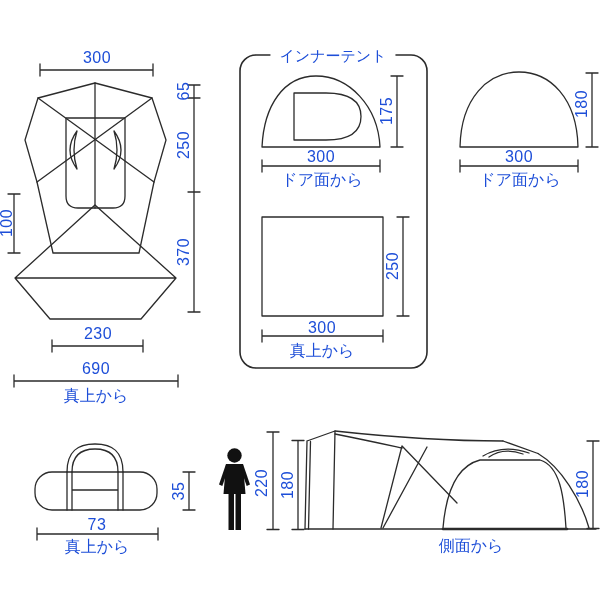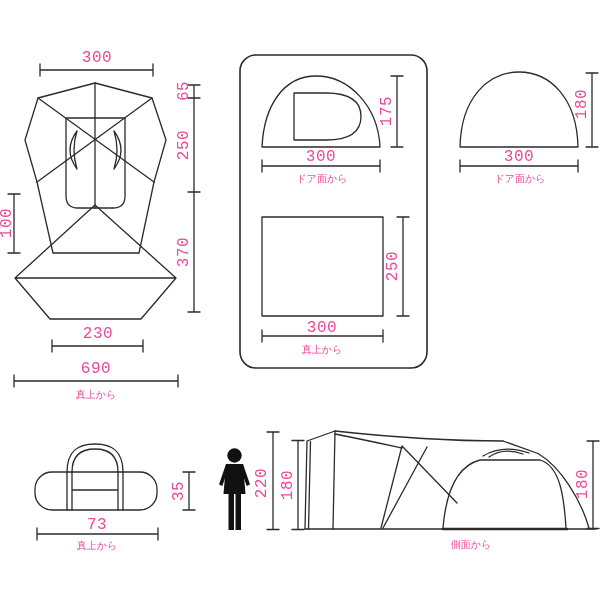--- a/index.html
+++ b/index.html
@@ -1,27 +1,27 @@
 <!DOCTYPE html>
 <html><head>
 <meta charset="utf-8">
 <style>
   html,body { margin:0; padding:0; background:#fff; }
   .stage {
     position:relative; width:600px; height:600px; background:#ffffff;
-    font-family:Liberation Mono, monospace; color:#ec4899;
+    font-family:Liberation Sans, sans-serif; color:#1d4ed8;
     overflow:hidden;
   }
   .stage svg { position:absolute; left:0; top:0; }
   .lbl {
     position:absolute; transform:translate(-50%,-50%);
     font-size:16px; letter-spacing:0.5px; white-space:nowrap; line-height:1;
   }
   .rot { transform:translate(-50%,-50%) rotate(-90deg); }
-  .jp  { font-size:10px; letter-spacing:0;text-align:right; }
+  .jp  { font-size:16px; letter-spacing:0;text-align:right; }
   .ttl { font-size:15px; letter-spacing:0; }
   .mask { background:#ffffff; padding:0 9px; }
 </style>
 </head>
 <body>
 
 <div class="stage">
 
   <svg width="600" height="600" viewBox="0 0 600 600">
     <g stroke="#2b2b2b" fill="none" stroke-width="1.3" stroke-linejoin="round" stroke-linecap="round">
@@ -93,20 +93,21 @@
 
   <div class="lbl" style="left:97px;top:58px">300</div>
   <div class="lbl rot" style="left:184px;top:91px">65</div>
   <div class="lbl rot" style="left:184px;top:145px">250</div>
   <div class="lbl rot" style="left:184px;top:252px">370</div>
   <div class="lbl rot" style="left:7px;top:223px">100</div>
   <div class="lbl" style="left:98px;top:334px">230</div>
   <div class="lbl" style="left:96px;top:369px">690</div>
   <div class="lbl jp" style="left:96px;top:396px">真上から</div>
 
+  <div class="lbl ttl mask" style="left:333px;top:55px">インナーテント</div>
   <div class="lbl rot" style="left:387px;top:111px">175</div>
   <div class="lbl" style="left:321px;top:157px">300</div>
   <div class="lbl jp" style="left:322px;top:180px">ドア面から</div>
   <div class="lbl rot" style="left:393px;top:266px">250</div>
   <div class="lbl" style="left:322px;top:328px">300</div>
   <div class="lbl jp" style="left:322px;top:351px">真上から</div>
 
   <div class="lbl rot" style="left:582px;top:104px">180</div>
   <div class="lbl" style="left:519px;top:157px">300</div>
   <div class="lbl jp" style="left:520px;top:180px">ドア面から</div>

